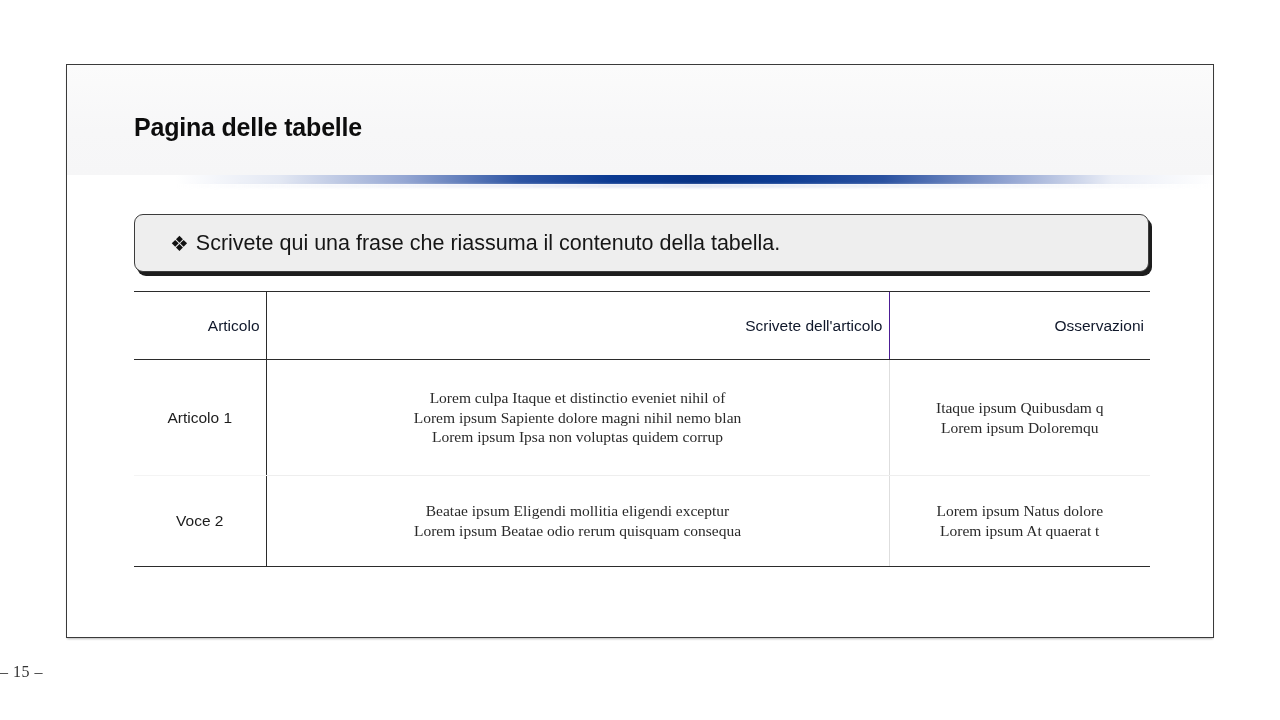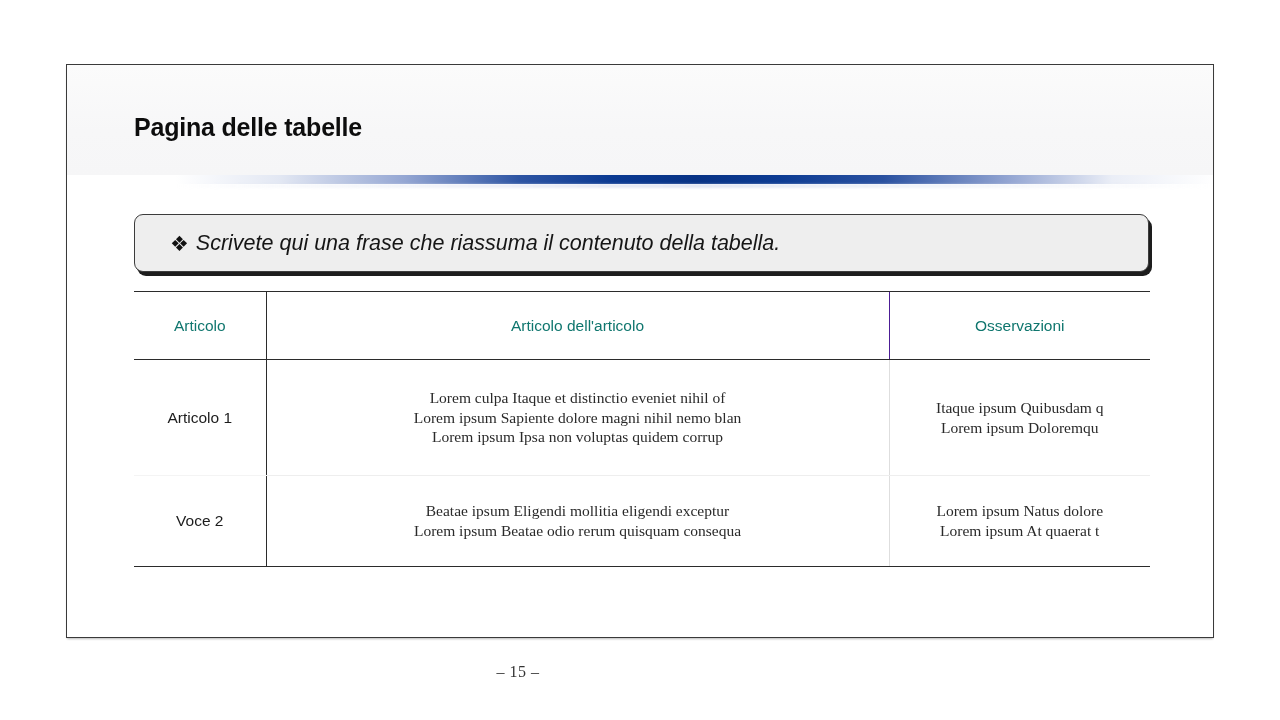--- a/index.html
+++ b/index.html
@@ -129,21 +129,20 @@
     line-height: 1;
     margin-right: 7px;
     position: relative;
     top: 1px;
   }
   .callout-text {
     font-family: "Liberation Sans", sans-serif;
     font-size: 21.5px;
     color: #161616;
     white-space: nowrap;
-    font-style: italic;
   }
 
   
   .table-wrap {
     position: absolute;
     left: 67px;
     top: 226px;
     width: 1016px;
   }
   table.data-table {
@@ -152,22 +151,22 @@
     table-layout: fixed;
   }
   table.data-table col.c1 { width: 132px; }
   table.data-table col.c2 { width: 623px; }
   table.data-table col.c3 { width: 261px; }
 
   .data-table thead th {
     font-family: "Liberation Sans", sans-serif;
     font-size: 15.5px;
     font-weight: normal;
-    color: #0f766e;
-    text-align: center;
+    color: #0f172a;
+    text-align: right;
     height: 67px;
     vertical-align: middle;
     border-top: 1.6px solid #2b2b2b;
     border-bottom: 1.6px solid #2b2b2b;
     padding: 0 6px;
     background: #ffffff;
   }
   .data-table thead th.col-item { border-right: 1.6px solid #2b2b2b; }
   .data-table thead th.col-notes { border-left: 1px solid #4c1d95; }
 
@@ -207,21 +206,20 @@
   .row-h1 td { height: 95px; }
   .row-h2 td { height: 70px; }
   .row-h3 td { height: 70px; }
 
   
   .page-number {
     position: absolute;
     left: 0;
     top: 663px;
     width: 1036px;
-    text-align: center;
     font-family: "Liberation Serif", serif;
     font-size: 16px;
     color: #333333;
     letter-spacing: 0.5px;
   }
 </style>
 </head>
 <body>
 
 <div class="slide-stage">
@@ -246,21 +244,21 @@
     <div class="table-wrap">
       <table class="data-table">
         <colgroup>
           <col class="c1">
             <col class="c2">
             <col class="c3">
         </colgroup>
         <thead>
           <tr>
             <th class="col-item">Articolo</th>
-            <th class="col-details">Articolo dell'articolo</th>
+            <th class="col-details">Scrivete dell'articolo</th>
             <th class="col-notes">Osservazioni</th>
           </tr>
         </thead>
         <tbody>
 
           <tr class="row-h1">
             <td class="col-item">Articolo 1</td>
             <td class="col-details">
               <span class="cell-line">Lorem culpa Itaque et distinctio eveniet nihil of</span>
               <span class="cell-line">Lorem ipsum Sapiente dolore magni nihil nemo blan</span>

